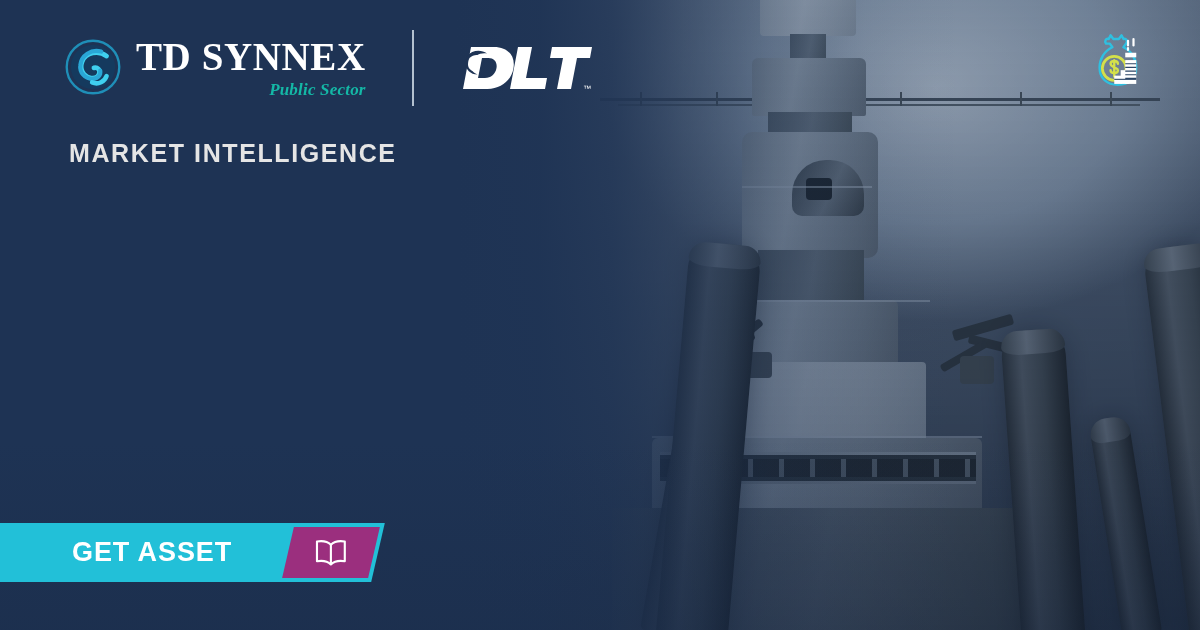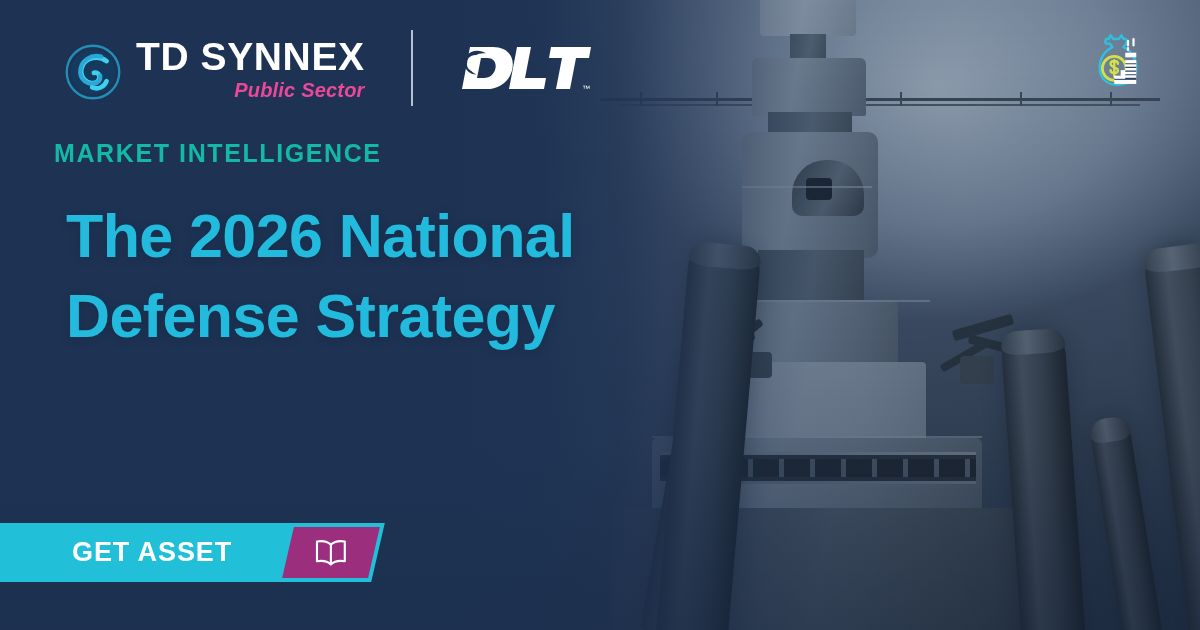--- a/index.html
+++ b/index.html
@@ -178,34 +178,34 @@
   .content { position: absolute; inset: 0; }
 
   
   .logo-row {
     position: absolute;
     left: 64px; top: 26px;
     display: flex;
     align-items: center;
     height: 84px;
   }
-  .tdsynnex-lockup { display: flex; align-items: flex-end; }
+  .tdsynnex-lockup { display: flex; align-items: flex-start; font-family: Liberation Serif, serif; }
   .td-mark { width: 58px; height: 58px; display: block; margin-top: 2px; }
   .td-words { margin-left: 14px; }
   .td-name {
     color: #ffffff;
     font-size: 39px;
     font-weight: bold;
     letter-spacing: .6px;
     line-height: 42px;
     white-space: nowrap;
   }
   .td-sub {
-    color: #ec4899;
-    font-size: 20px;
+    color: #14b8a6;
+    font-size: 17px;
     font-weight: bold;
     font-style: italic;
     text-align: right;
     line-height: 22px;
     margin-top: 1px;
     letter-spacing: .2px;
   }
   .divider {
     width: 2px;
     height: 76px;
@@ -232,22 +232,22 @@
     font-weight: bold;
     line-height: 27px;
     letter-spacing: .1px;
     text-shadow: 0 1px 5px rgba(12,22,38,.55);
     white-space: pre-line;
   }
 
   
   .eyebrow {
     position: absolute;
-    left: 54px; top: 138px;
-    color: #14b8a6;
+    left: 69px; top: 138px;
+    color: #e5e5e5;
     font-size: 25px;
     font-weight: bold;
     letter-spacing: 1.6px;
     line-height: 30px;
   }
 
   
   .headline {
     position: absolute;
     left: 66px; top: 196px;
@@ -404,22 +404,20 @@
         <rect x="33" y="52" width="8" height="9" fill="#ffffff"></rect>
         <g stroke="#2b4566" stroke-width="1.2">
           <path d="M45 39h12M45 43h12M45 47h12M45 51h12M45 55h12"></path>
           <path d="M33 56h24"></path>
         </g>
       </svg>
     </div>
 
     <div class="eyebrow">MARKET INTELLIGENCE</div>
 
-    <div class="headline">The 2026 National
-Defense Strategy</div>
 
 
     <div class="cta">
       <span class="cta-label">GET ASSET</span>
       <span class="cta-icon-box">
         <svg class="cta-icon" viewBox="0 0 44 36">
           <path d="M22 8c-4-4-11-5-17-4v24c6-1 13 0 17 4 4-4 11-5 17-4V4c-6-1-13 0-17 4z" fill="none" stroke="#ffffff" stroke-width="2.6" stroke-linejoin="round"></path>
           <path d="M22 8v24" fill="none" stroke="#ffffff" stroke-width="2.6"></path>
         </svg>
       </span>

